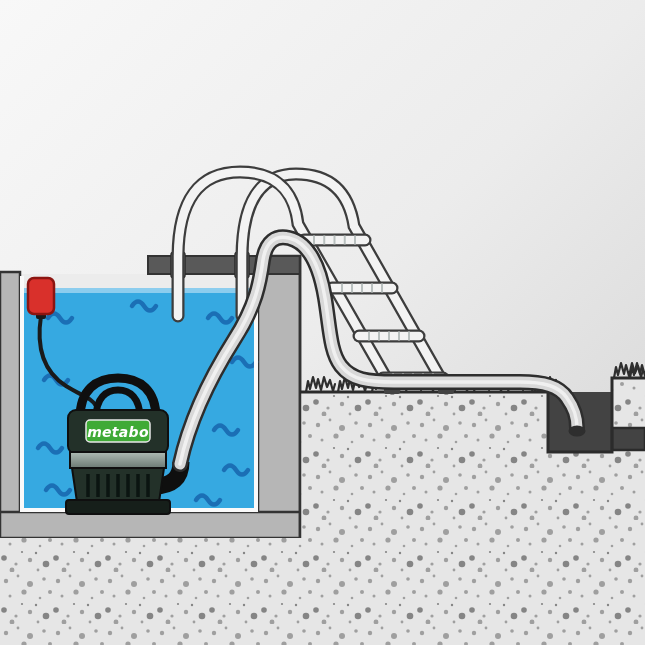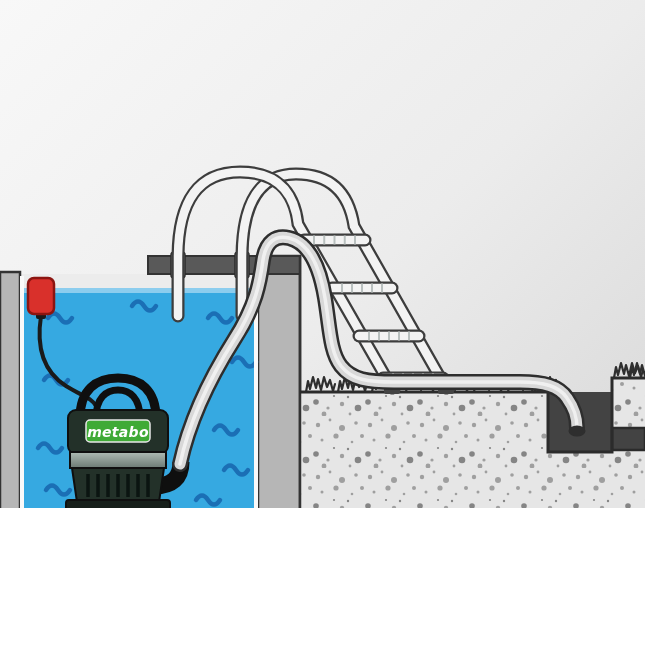--- a/index.html
+++ b/index.html
@@ -1,18 +1,18 @@
 <!DOCTYPE html>
 <html><head>
 <meta charset="utf-8">
 <style>
   html,body{margin:0;padding:0;background:#ffffff;}
   .stage{
     position:relative;
-    width:645px;height:508px;
+    width:645px;height:645px;
     overflow:hidden;
     font-family:"DejaVu Sans", sans-serif;
   }
   svg{display:block;}
   .brand-text{
     font-family:"DejaVu Sans", sans-serif;
     font-weight:bold;
     font-style:italic;
     font-size:14px;
     letter-spacing:0.3px;

